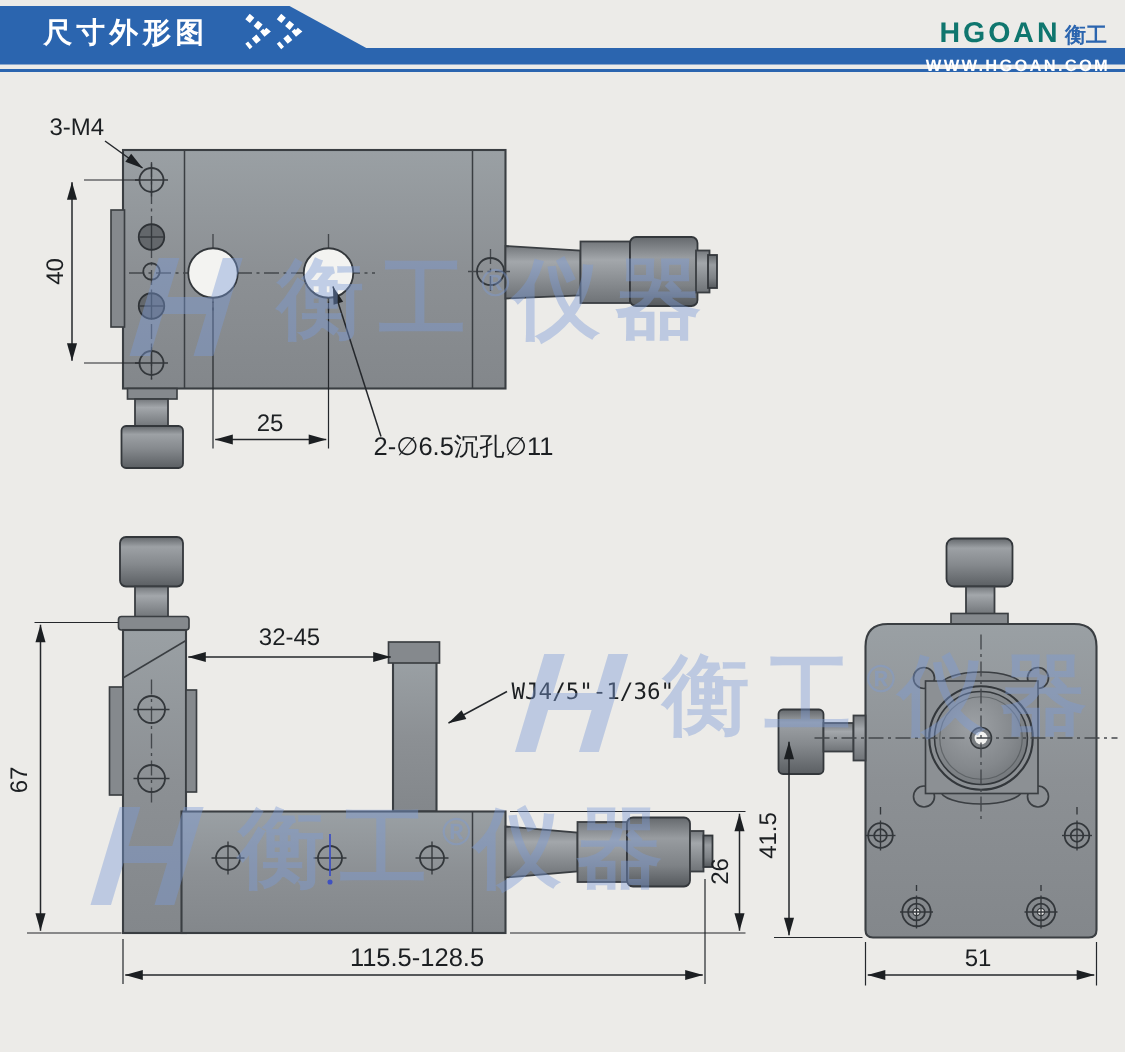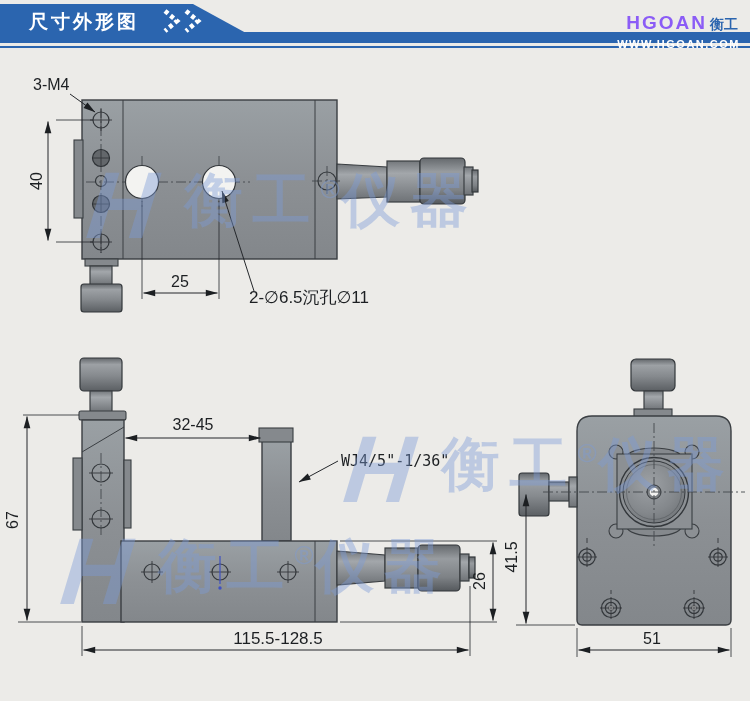--- a/index.html
+++ b/index.html
@@ -7,21 +7,21 @@
         font-family:"Liberation Sans",sans-serif;}
   
   .hdr-banner{position:absolute;left:0;top:4px;width:246px;height:29px;background:#2b65af;
               clip-path:polygon(0 0,193px 0,246px 100%,0 100%);}
   .hdr-strip{position:absolute;left:0;top:32px;width:750px;height:11px;background:#2b65af;}
   .hdr-line{position:absolute;left:0;top:46px;width:750px;height:2px;background:#2b65af;}
   .hdr-title{position:absolute;left:29px;top:9px;color:#ffffff;font-size:19px;font-weight:bold;
              letter-spacing:3px;z-index:3;}
   .chev{position:absolute;left:162px;top:9px;z-index:3;}
   .logo{position:absolute;right:12px;top:12px;z-index:3;white-space:nowrap;}
-  .logo-en{color:#8b5cf6;font-size:19px;font-weight:800;letter-spacing:2px;}
+  .logo-en{color:#0f766e;font-size:19px;font-weight:800;letter-spacing:2px;}
   .logo-cjk{color:#2b65af;font-size:14px;font-weight:bold;margin-left:3px;}
   .website{position:absolute;right:10px;top:38px;z-index:3;color:#ffffff;font-size:11px;
            font-weight:bold;letter-spacing:1.5px;}
   
   .wm{position:absolute;z-index:5;pointer-events:none;color:rgba(125,155,215,0.42);
       white-space:nowrap;font-weight:bold;}
   .wm-h{display:inline-block;font-size:95px;font-style:italic;transform:skewX(-6deg);
         line-height:1;vertical-align:-18px;margin-right:28px;}
   .wm-t{font-size:58px;letter-spacing:10px;line-height:1;}
   .wm-r{font-size:26px;vertical-align:22px;letter-spacing:2px;}

